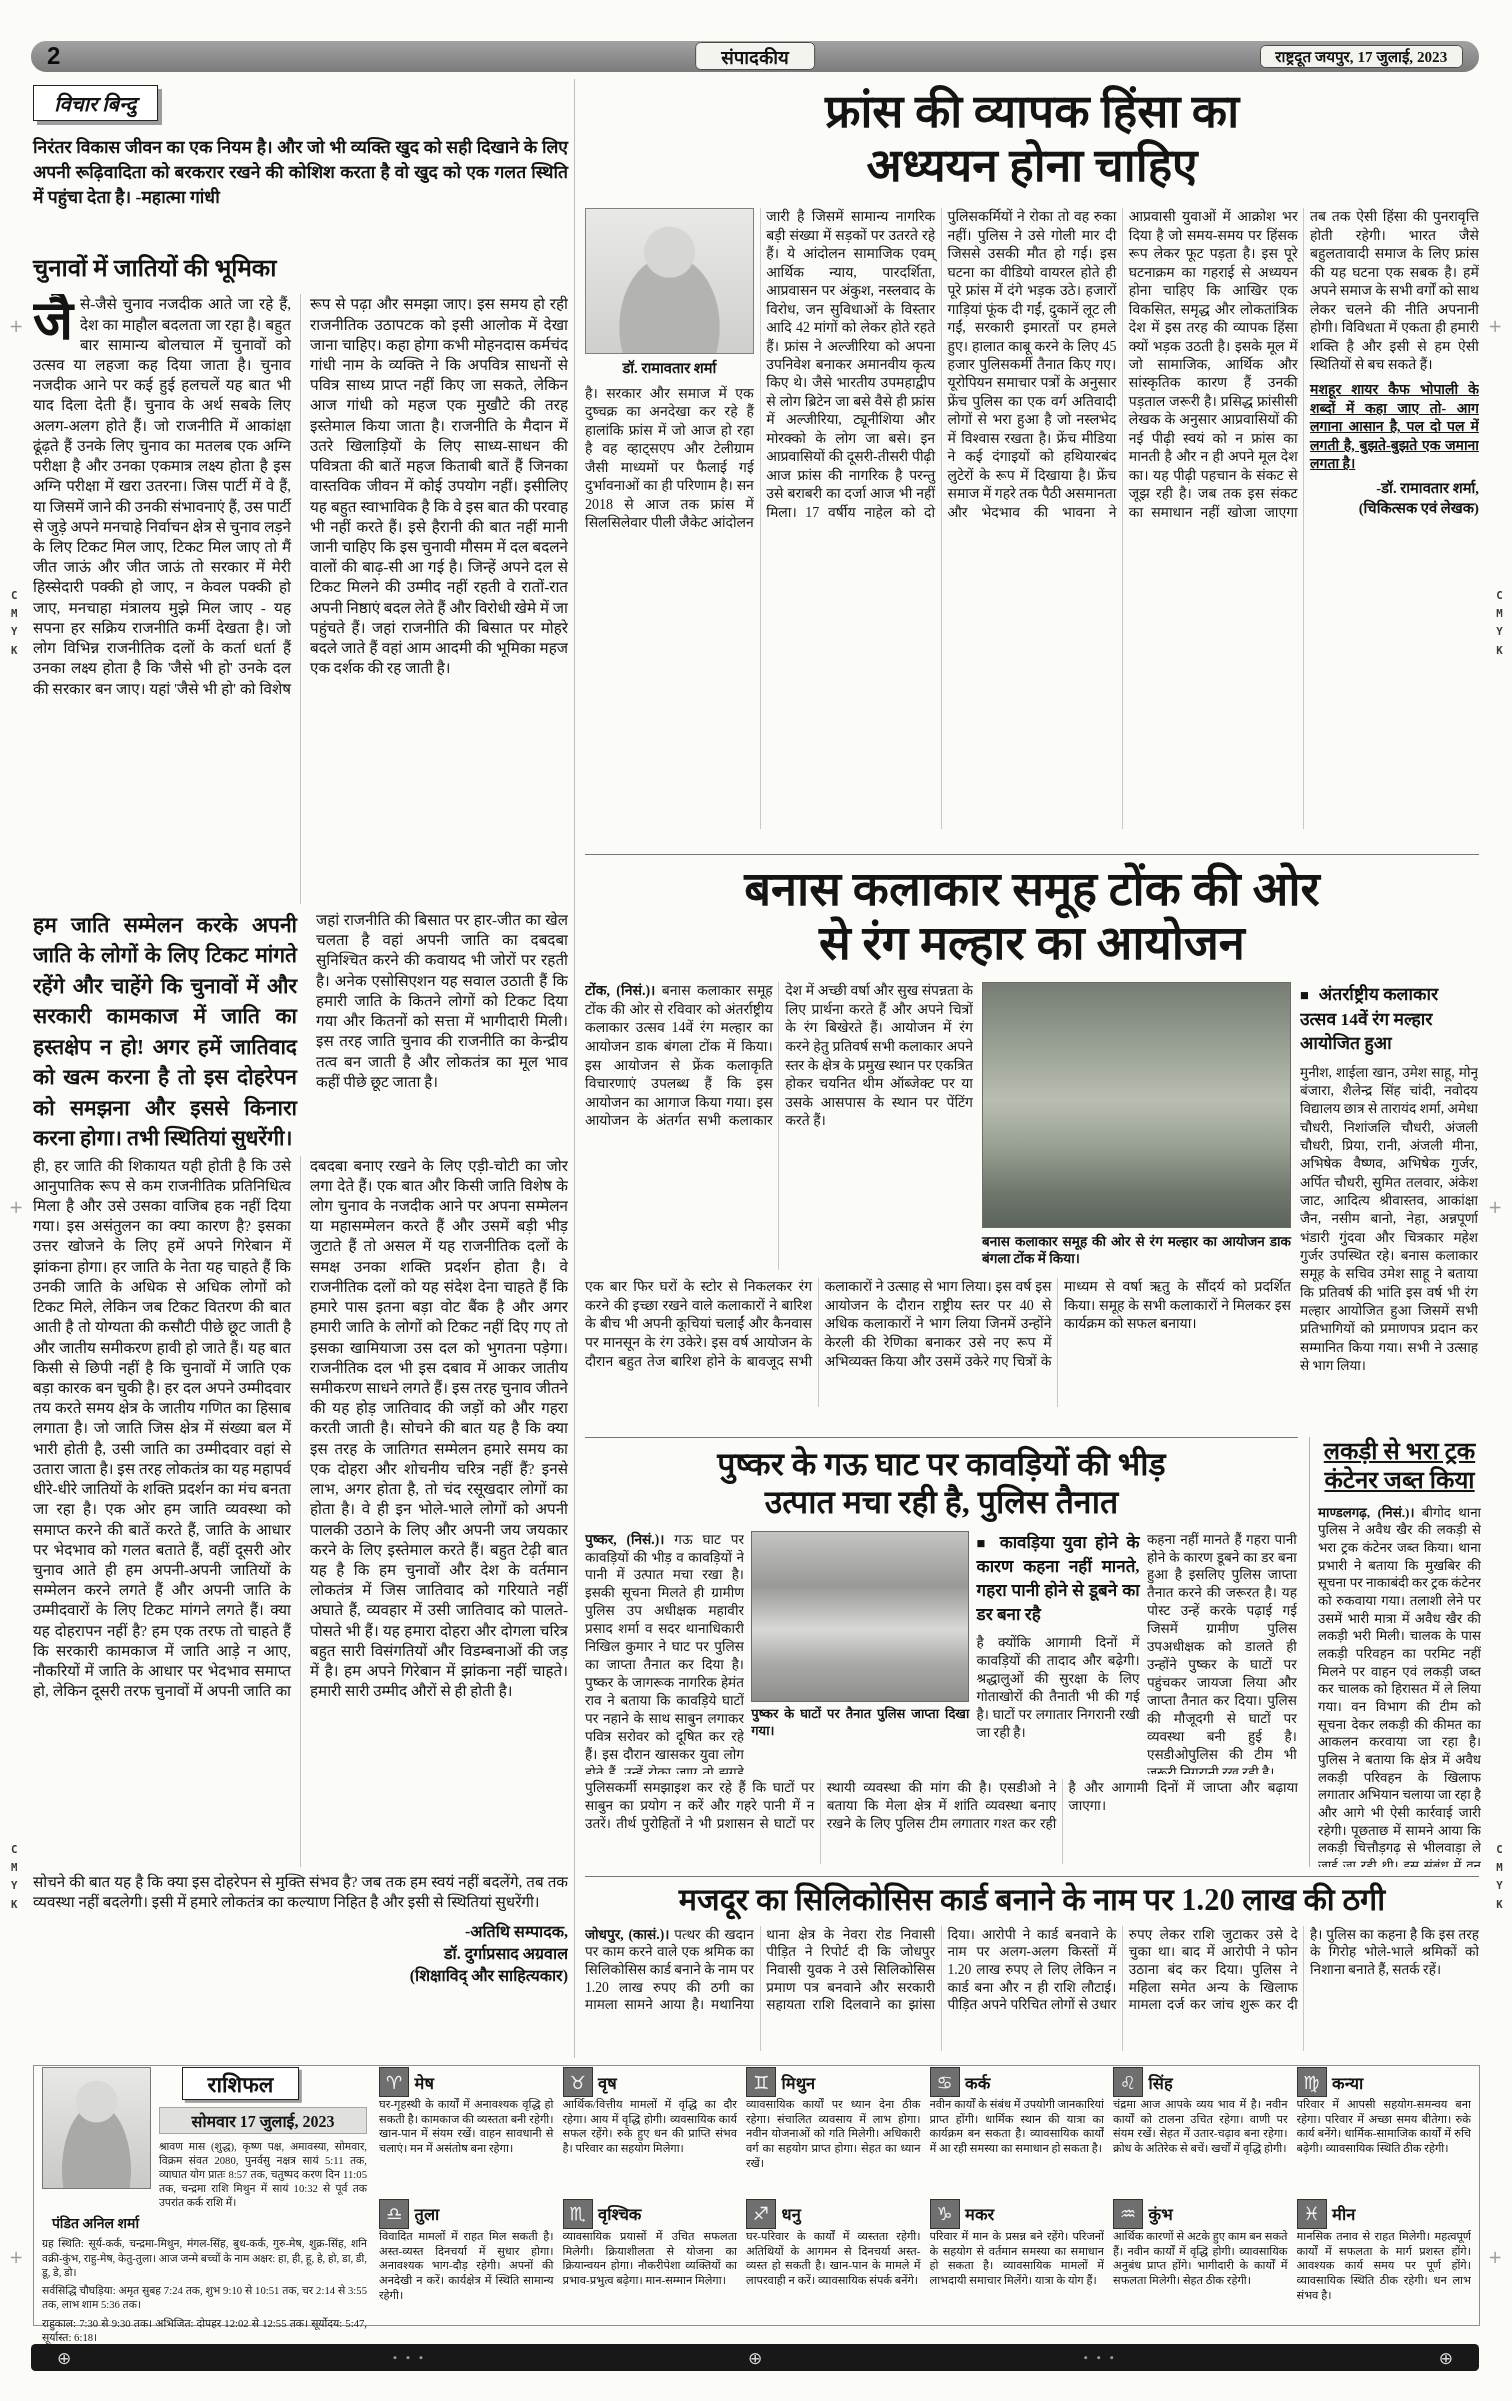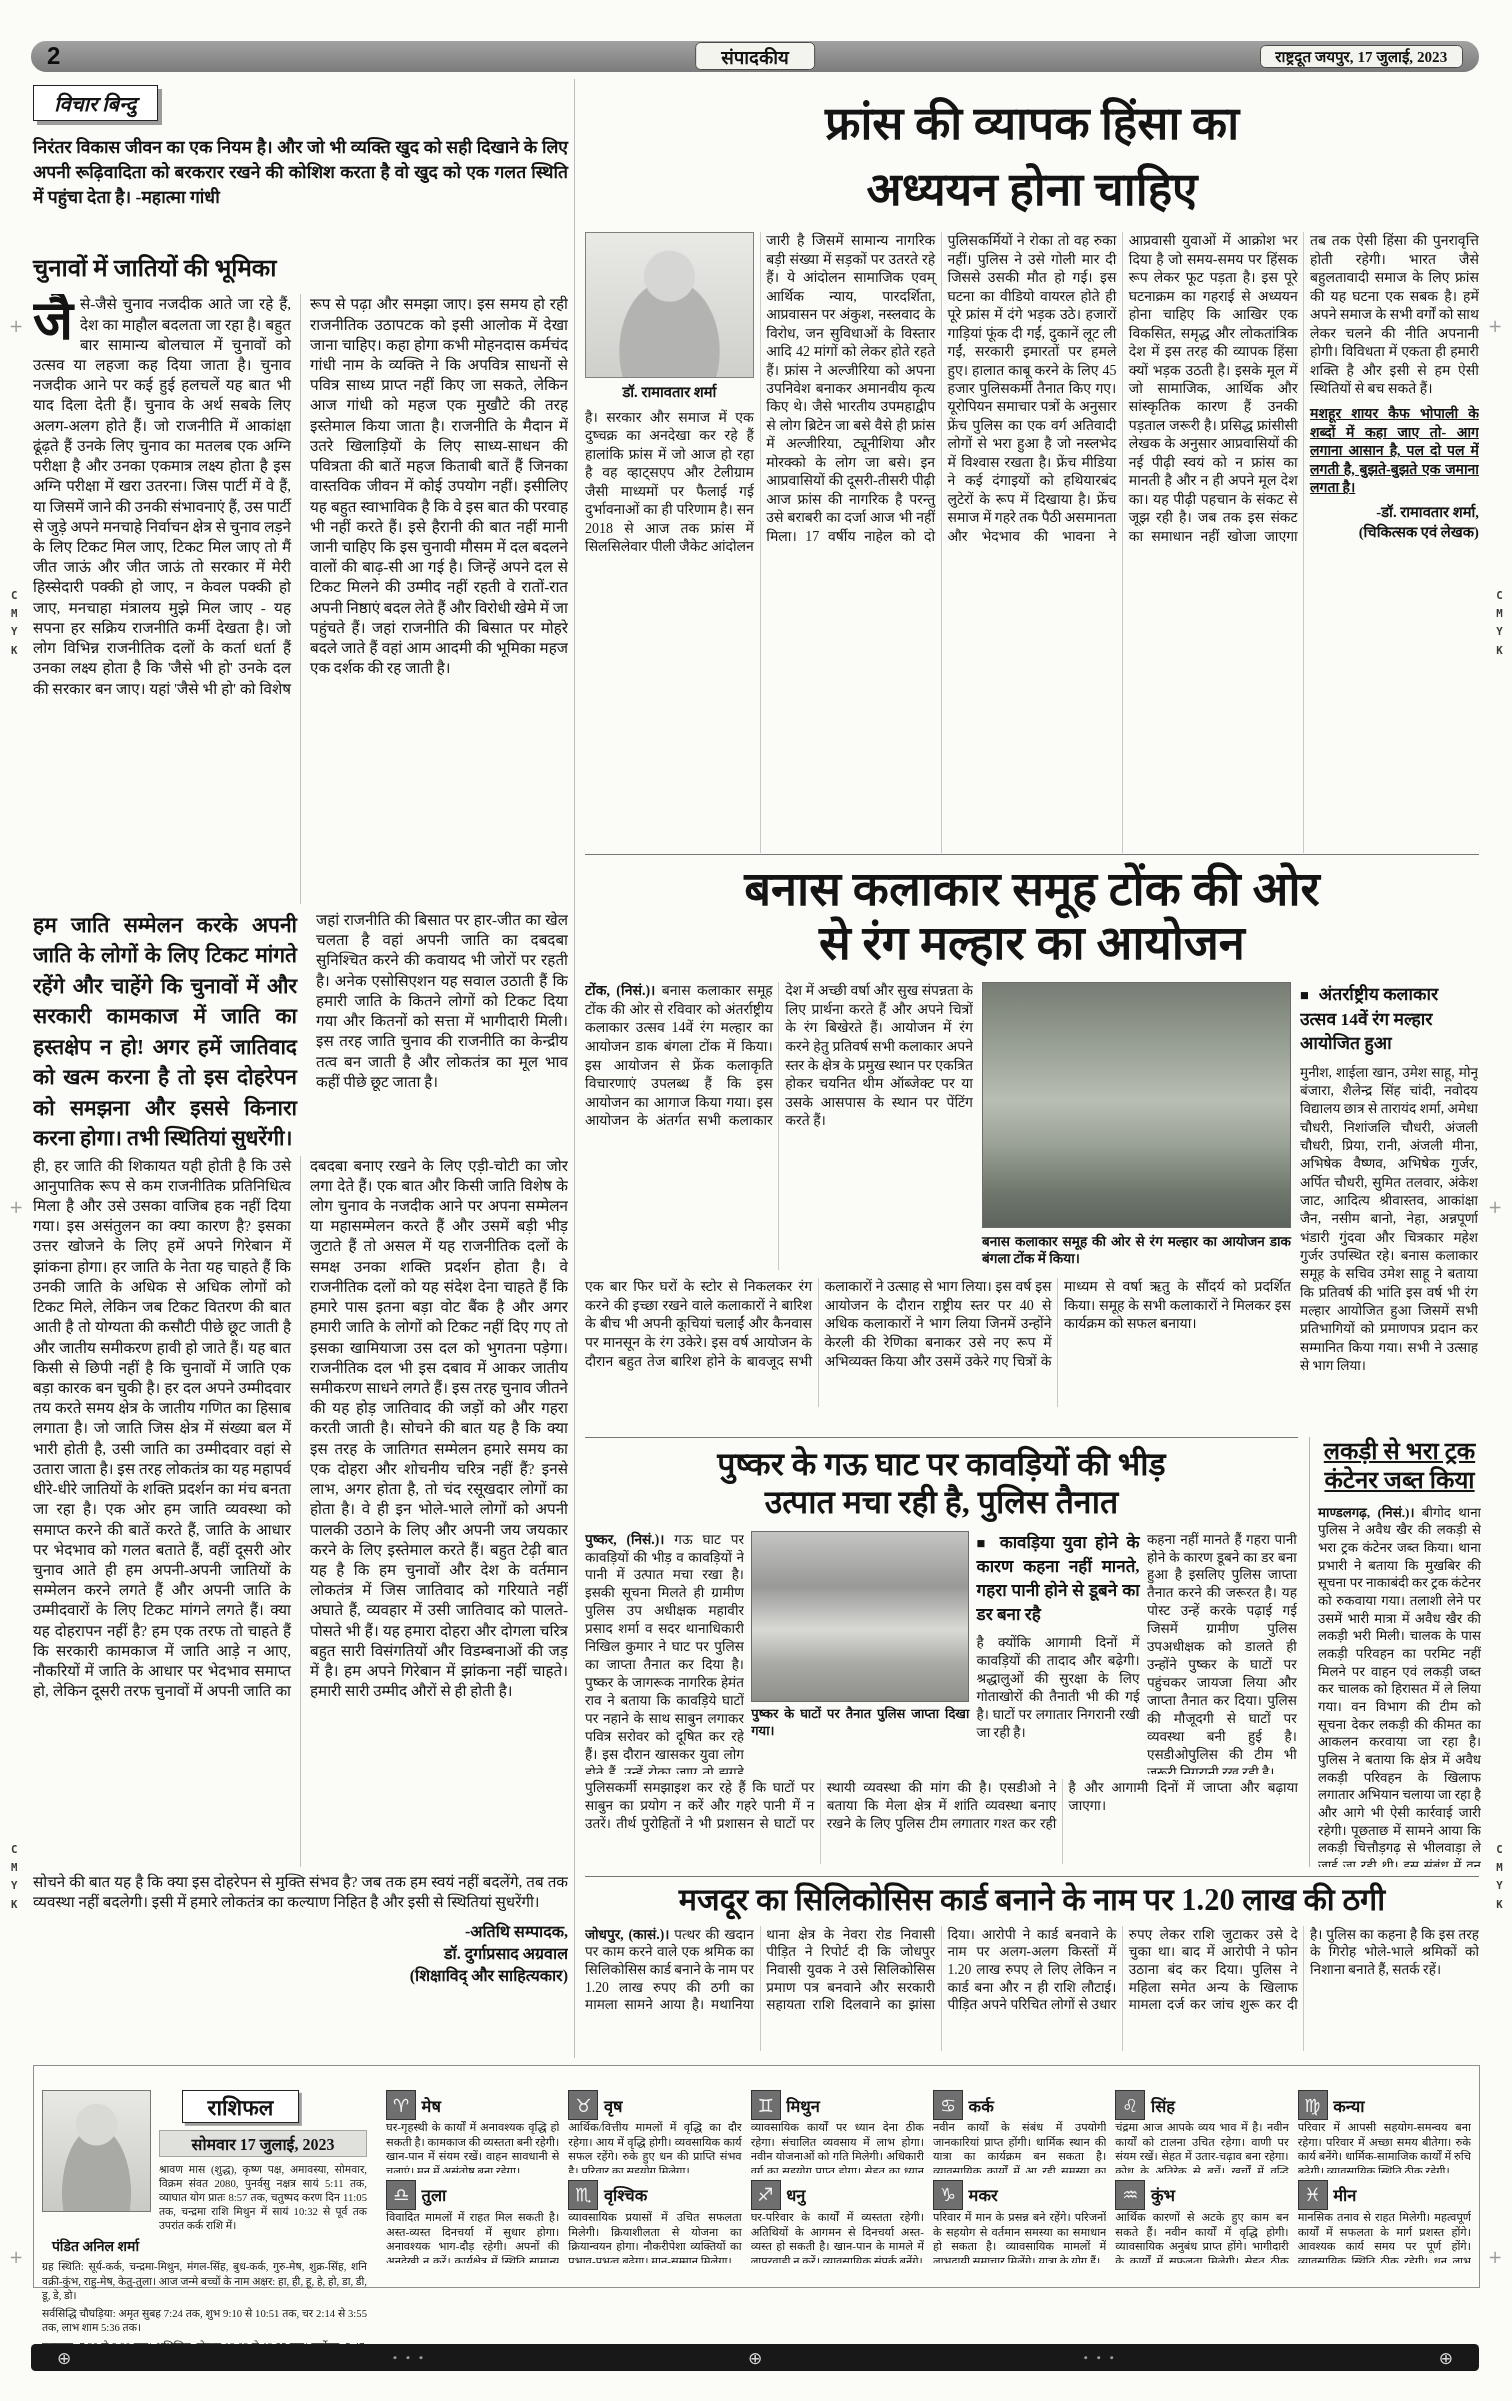--- a/index.html
+++ b/index.html
@@ -27,21 +27,21 @@
   .midtxt{flex:1;font-size:15.2px;line-height:1.33;text-align:justify;overflow:hidden;}
   .sec-wide{margin-top:5.6px;height:711px;column-count:2;column-gap:19px;column-rule:0.6px solid #c3c3c3;overflow:hidden;font-size:15.2px;line-height:1.33;text-align:justify;}
   .sec-end{margin-top:5.6px;height:150px;overflow:hidden;font-size:15.2px;line-height:1.33;text-align:justify;}
   .sig{text-align:right;font-weight:bold;font-size:16px;line-height:1.4;margin-top:8px;}
 
   
   .vline{position:absolute;left:574px;top:79px;width:0.6px;height:1979px;background:#bdbdbd;}
 
   
   .france{position:absolute;left:585px;top:85px;width:894px;}
-  .fr-h{font-size:46px;font-weight:bold;text-align:center;line-height:1.18;margin:12px;}
+  .fr-h{font-size:46px;font-weight:bold;text-align:center;line-height:1.18;margin:0;}
   .fr-body{margin-top:14.7px;height:621px;column-count:5;column-gap:12.4px;column-rule:0.6px solid #c8c8c8;overflow:hidden;font-size:14px;line-height:1.32;text-align:justify;}
   .fr-fig{break-inside:avoid;margin:0 0 6.8px 0;}
   .portrait{height:144px;border:0.6px solid #808080;background:radial-gradient(circle at 50% 30%,#d6d6d4 0 19%,transparent 20%),radial-gradient(ellipse at 50% 82%,#b3b3b1 0 42%,transparent 43%),linear-gradient(#e9e9e6,#cfcfcc);}
   .figcap{font-weight:bold;text-align:center;font-size:14.7px;padding-top:4.5px;}
   .fr-close{font-weight:bold;margin-top:6.8px;text-decoration:underline;}
   .fr-sig{text-align:right;font-weight:bold;margin-top:5.6px;font-size:14.7px;line-height:1.35;}
 
   
   .banas{position:absolute;left:585px;top:854px;width:894px;border-top:0.6px solid #767676;padding-top:6.8px;}
   .bn-h{font-size:47px;font-weight:bold;text-align:center;line-height:1.16;margin:0;}
@@ -71,21 +71,21 @@
   .truck{position:absolute;left:1309px;top:1437px;width:163px;height:430px;border-left:0.6px solid #b3b3b3;padding-left:8px;overflow:hidden;}
   .tk-h{font-size:24px;font-weight:bold;text-align:center;line-height:1.22;margin:0;text-decoration:underline;}
   .tk-body{margin-top:8px;font-size:13.3px;line-height:1.33;text-align:justify;}
 
   
   .sili{position:absolute;left:585px;top:1876px;width:894px;border-top:0.6px solid #767676;padding-top:5.6px;}
   .si-h{font-size:30.5px;font-weight:bold;text-align:center;line-height:1.15;margin:0;}
   .si-body{margin-top:8px;height:125px;column-count:5;column-gap:12.4px;column-rule:0.6px solid #c8c8c8;overflow:hidden;font-size:13.6px;line-height:1.3;text-align:justify;}
 
   
-  .rashi{position:absolute;left:33px;top:2065px;width:1447px;height:223px;border:0.6px solid #8f8f8f;box-sizing:border-box;padding:24px 8px;display:flex;gap:19px;background:#fcfcf9;}
+  .rashi{position:absolute;left:33px;top:2065px;width:1447px;height:261px;border:0.6px solid #8f8f8f;box-sizing:border-box;padding:1px 8px;display:flex;gap:12px;background:#fcfcf9;}
   .r-left{width:325px;flex:none;font-family:"Liberation Serif",serif;}
   .r-toprow{display:flex;gap:8px;}
   .r-photo{width:107px;height:120px;flex:none;border:0.6px solid #777;background:radial-gradient(circle at 50% 28%,#d9d9d6 0 20%,transparent 21%),radial-gradient(ellipse at 50% 85%,#a9a9a6 0 45%,transparent 46%),linear-gradient(#e8e8e5,#c9c9c6);}
   .r-right{flex:1;}
   .r-titlebox{display:inline-block;border:1.7px double #222;box-shadow:2.8px 2.8px 0 #9c9c9c;background:#fff;font-size:21.5px;font-weight:bold;padding:1.1px 25px;margin-left:22.6px;}
   .r-date{margin-top:6.8px;background:#e0e0dc;border:0.6px solid #a5a5a2;font-weight:bold;font-size:16px;padding:1.7px 6.8px;text-align:center;}
   .r-panchang{margin-top:4.5px;font-size:10.7px;line-height:1.32;text-align:justify;}
   .r-name{font-weight:bold;font-size:14px;width:107px;text-align:center;margin-top:3.4px;}
   .zgrid{flex:1;display:grid;grid-template-columns:repeat(6,1fr);grid-template-rows:1fr 1fr;gap:6.8px 9px;}
   .zcell{overflow:hidden;}

